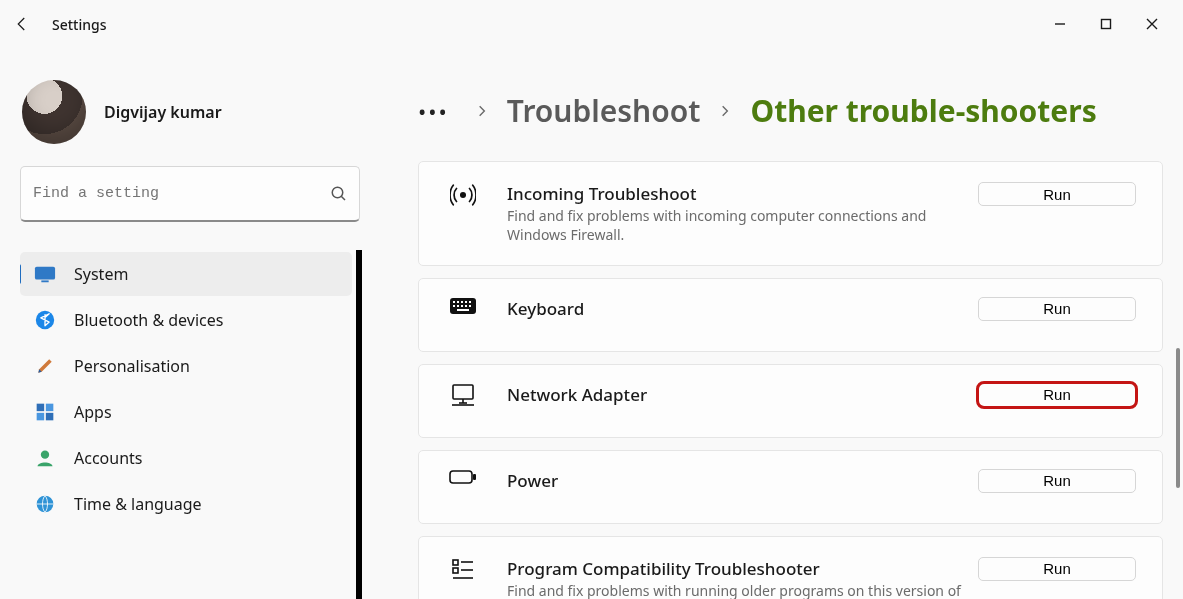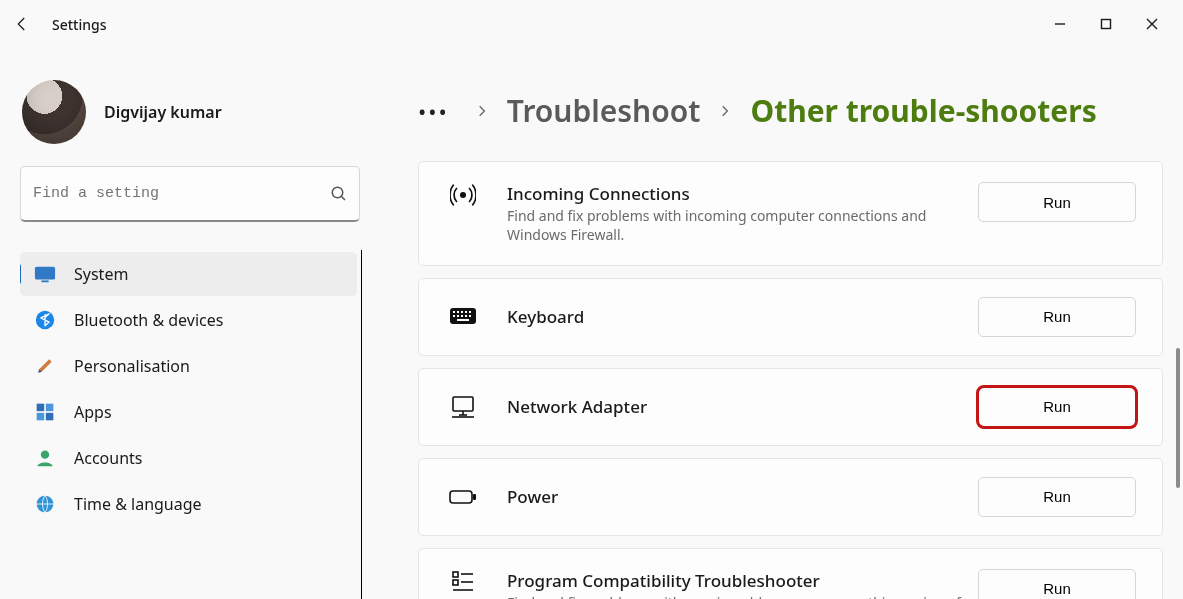--- a/index.html
+++ b/index.html
@@ -61,21 +61,21 @@
     padding: 0 40px 0 12px;
     font-size: 15px;
     outline:none;
     font-family:Liberation Mono, monospace;
   }
   .search-icon {
     position:absolute; right:14px; top:50%; transform:translateY(-50%);
     width:18px; height:18px;
   }
   .nav {
-    border-right: 1px solid #000000;
+    border-right: 6px solid #000000;
     flex:1;
     overflow:auto;
     padding-right:4px;
   }
   .nav-item {
     display:flex;
     align-items:center;
     gap:18px;
     height:44px;
     padding: 0 14px;
@@ -110,40 +110,40 @@
   }
   .bc-more { font-size:22px; letter-spacing:2px; padding-right:8px; color:#222; }
   .bc-link { font-size:30px; font-weight:600; color:#5a5a5a; cursor:pointer; }
   .bc-current { font-size:30px; font-weight:700; color:#4d7c0f; }
   .bc-sep { color:#7a7a7a; font-size:20px; }
   .card {
     background:#fdfdfd;
     border:1px solid #e5e5e5;
     border-radius:5px;
     display:flex;
-    align-items:center;
+    align-items:flex-start;
     padding: 18px 26px;
     margin-bottom:12px;
     min-height:74px;
   }
   .card.tall { align-items:flex-start; padding-top:20px; padding-bottom:20px;}
   .card-icon {
     width:36px;
     display:flex;
     justify-content:center;
     margin-right:26px;
     flex-shrink:0;
     color:#111;
   }
   .card-body { flex:1; }
   .card-title { font-size:17px; font-weight:500; }
   .card-desc { font-size:14px; color:#6b6b6b; margin-top:2px; line-height:1.35; max-width:480px; }
   .run-btn {
     width:158px;
-    height:40px;
+    height:24px;
     border:1px solid #d6d6d6;
     border-radius:5px;
     background:#fdfdfd;
     font-size:15px;
     cursor:pointer;
   }
   .run-btn.highlight {
     outline: 3px solid #c41514;
     outline-offset: -1px;
     border-radius:6px;
@@ -284,21 +284,21 @@
     </div>
 
     <div class="card tall">
       <div class="card-icon">
         <svg width="26" height="26" viewBox="0 0 24 24" fill="none" stroke="#111" stroke-width="1.6">
             <circle cx="12" cy="12" r="2" fill="#111"></circle>
             <path d="M6 6c-3 3-3 9 0 12M18 6c3 3 3 9 0 12M3 3c-4 5-4 13 0 18M21 3c4 5 4 13 0 18" stroke-linecap="round"></path>
           </svg>
       </div>
       <div class="card-body">
-        <div class="card-title">Incoming Connections</div>
+        <div class="card-title">Incoming Troubleshoot</div>
         <div class="card-desc">Find and fix problems with incoming computer connections and Windows Firewall.</div>
       </div>
       <button class="run-btn">Run</button>
     </div>
 
     <div class="card">
       <div class="card-icon">
         <svg width="28" height="20" viewBox="0 0 28 20">
             <rect x="1" y="1" width="26" height="16" rx="3" fill="#111"></rect>
             <rect x="4" y="4" width="2" height="2" fill="#fff"></rect>

